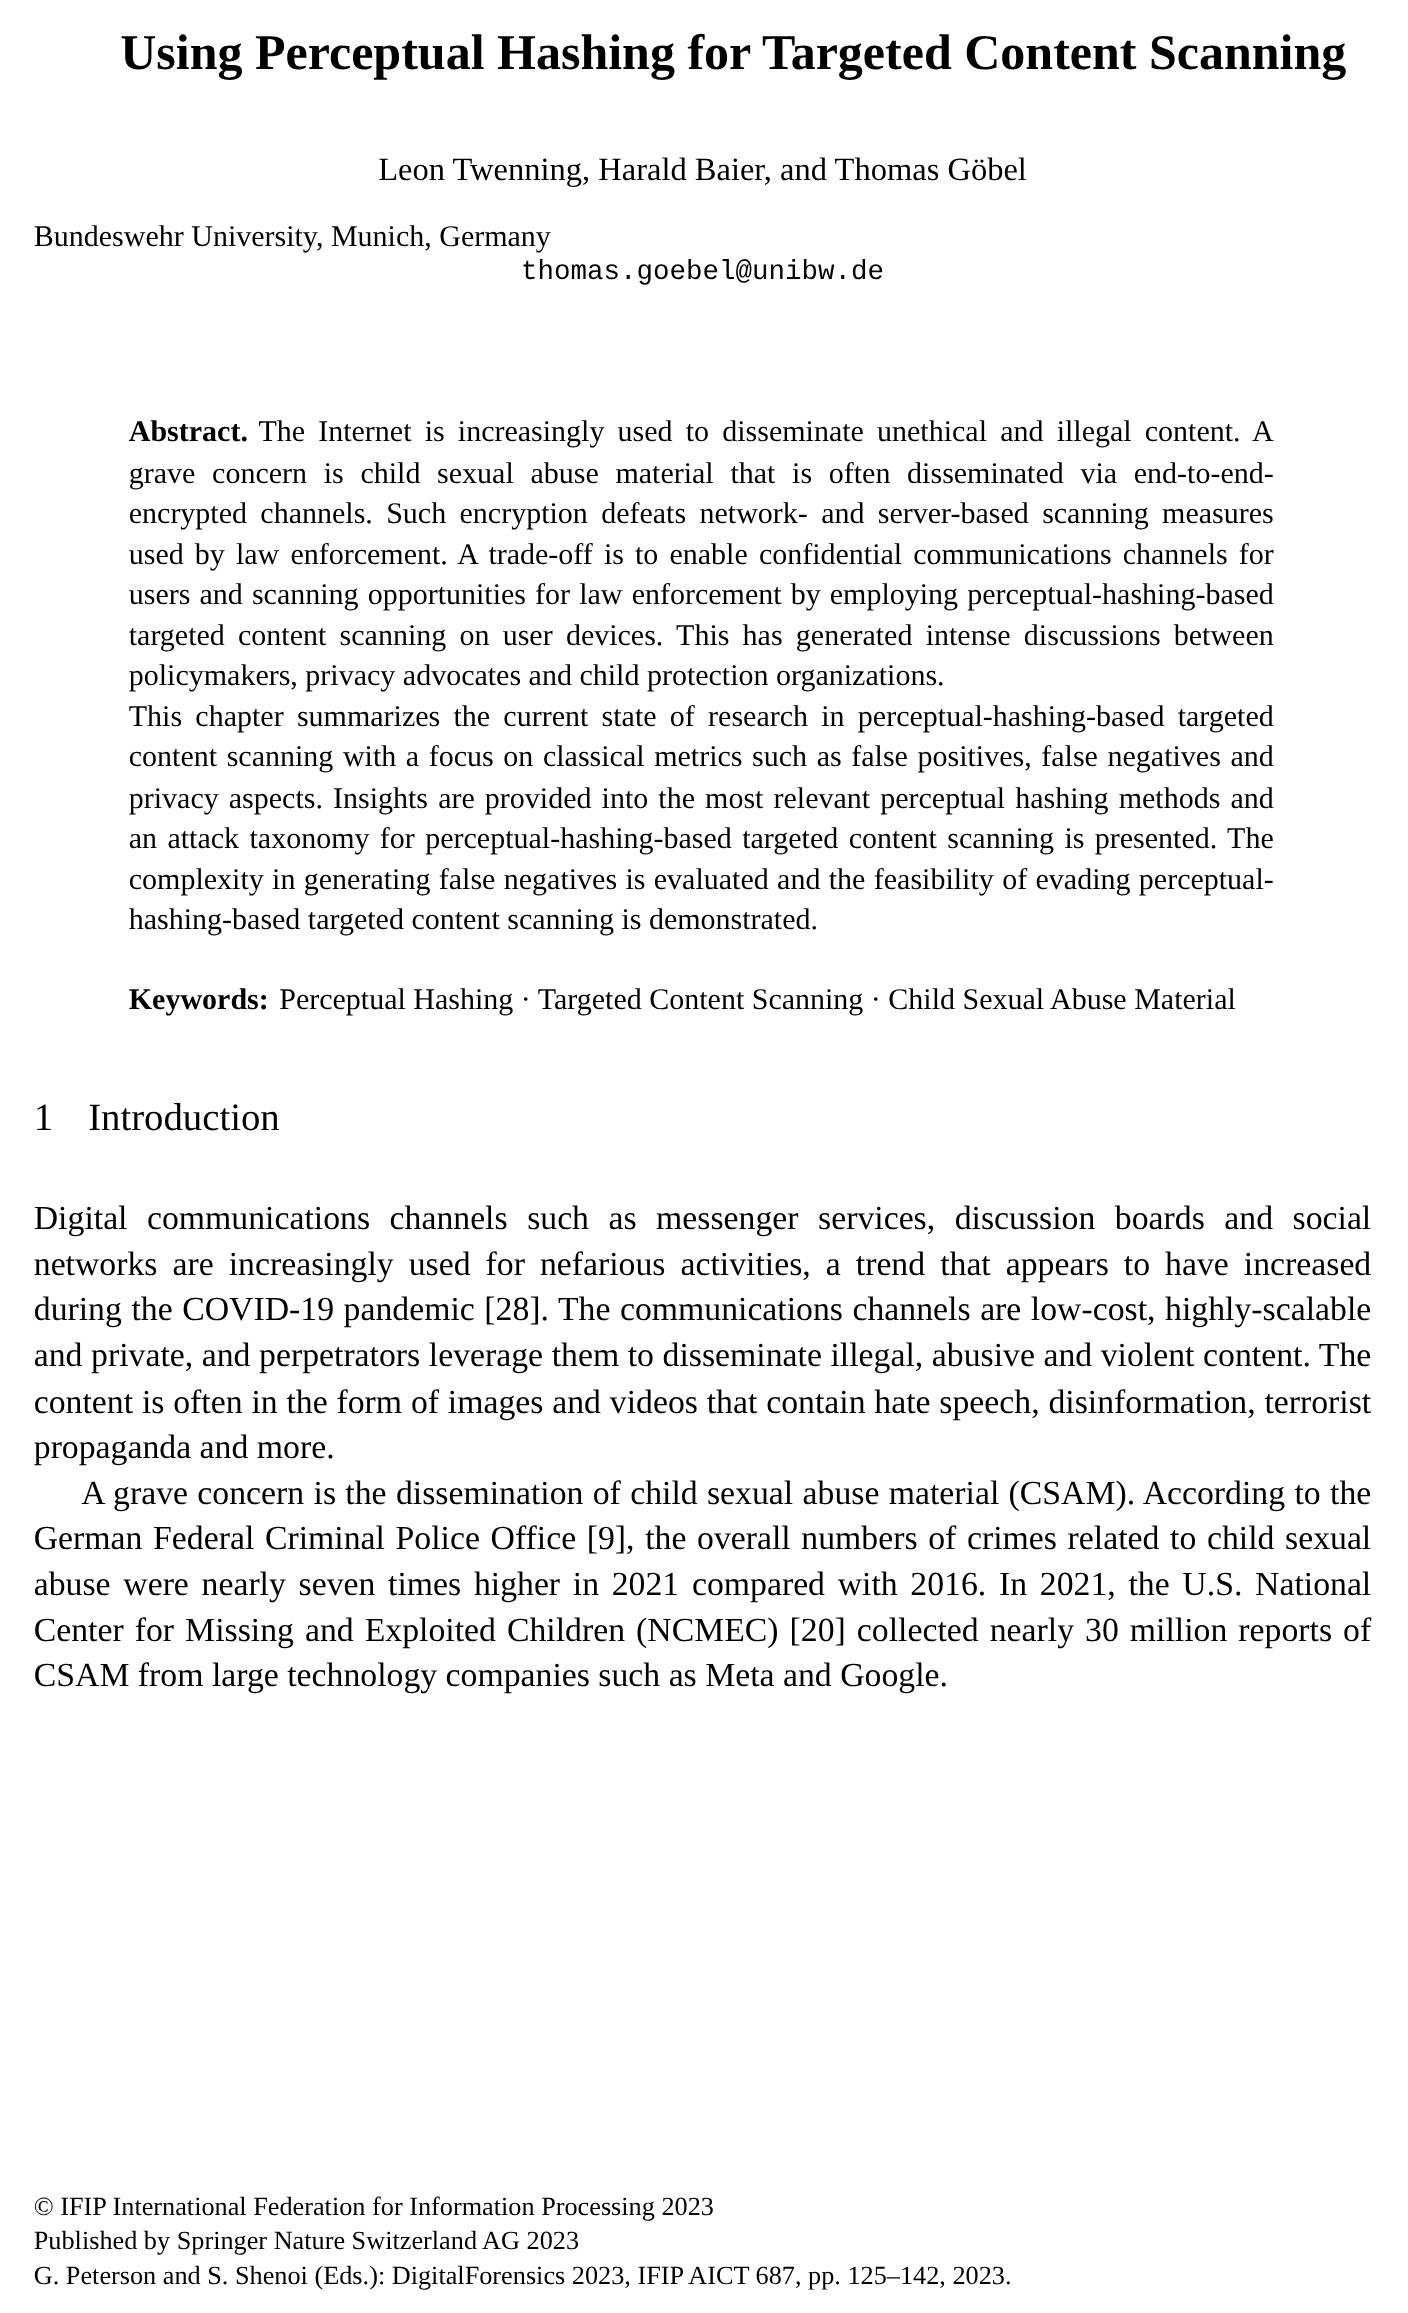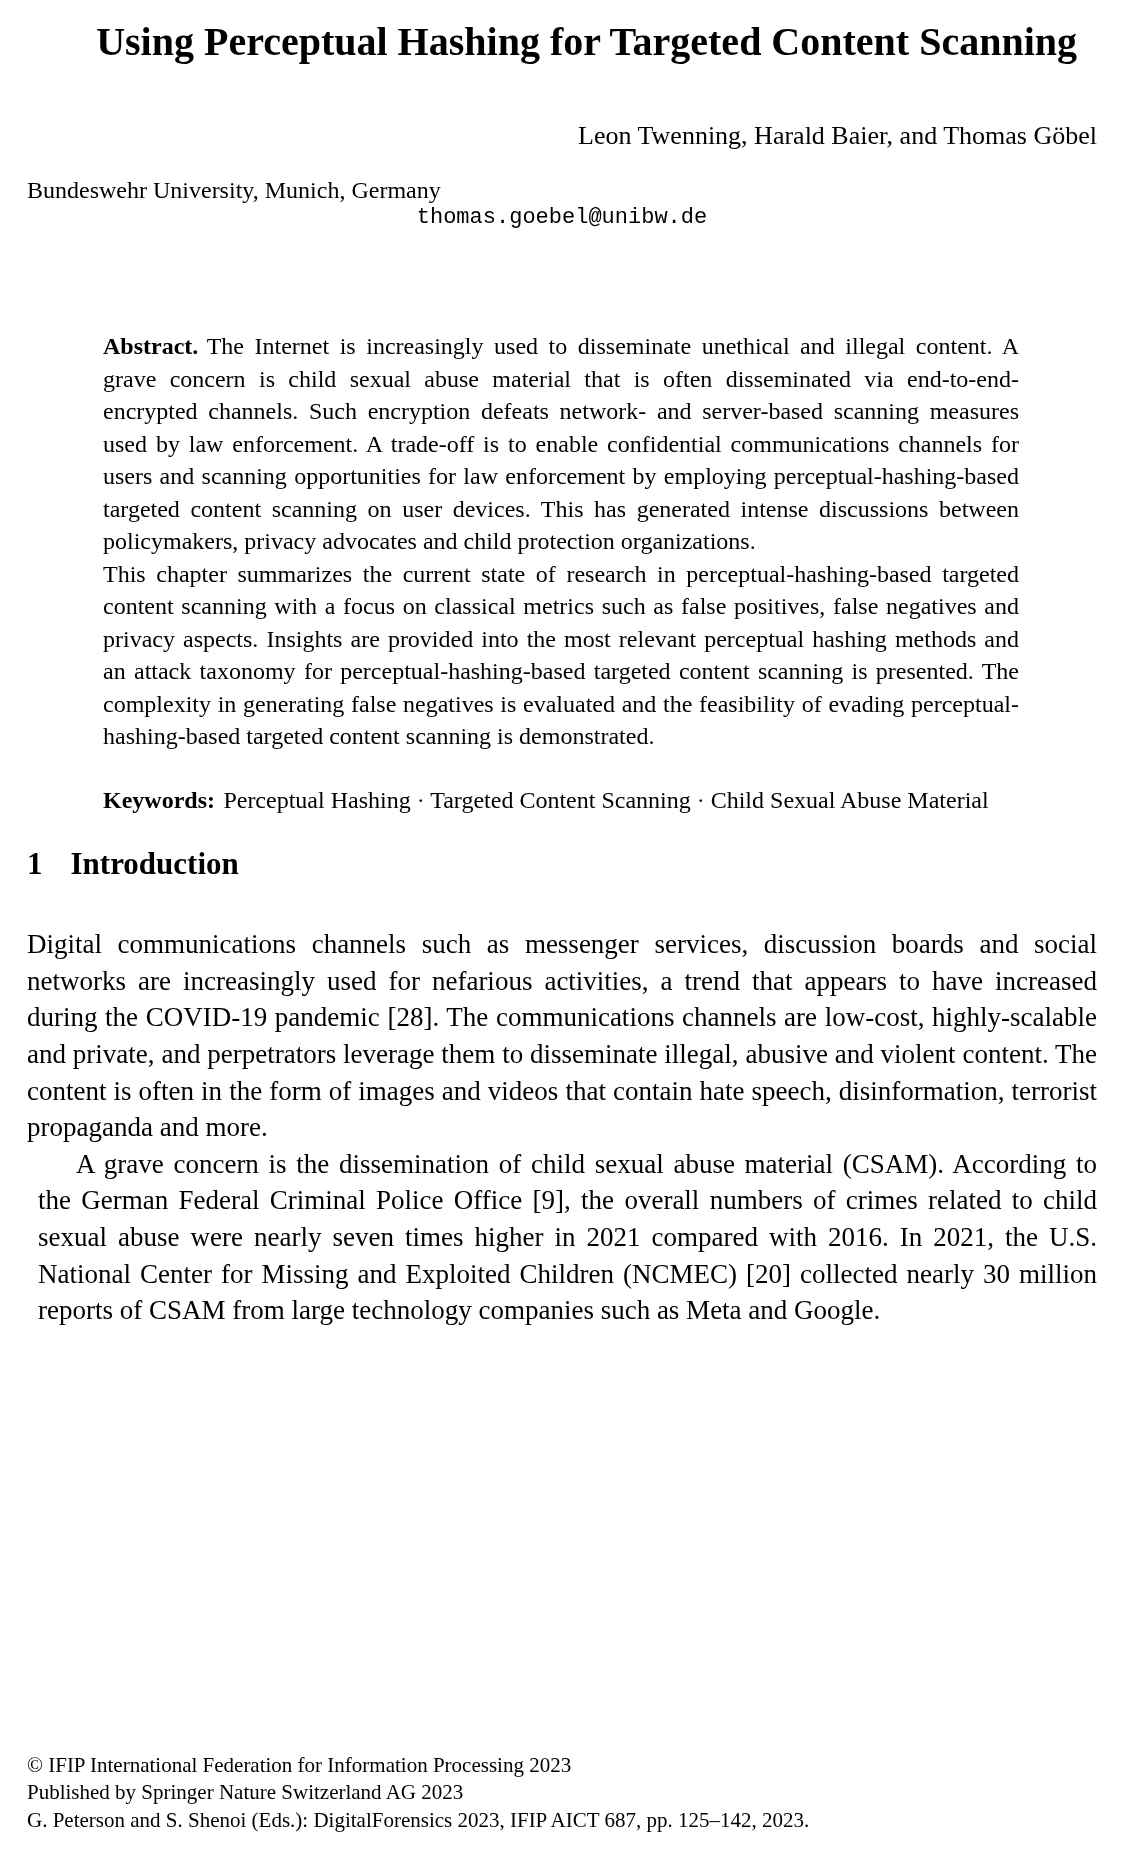--- a/index.html
+++ b/index.html
@@ -19,21 +19,21 @@
   .title {
     font-size: 40px;
     font-weight: bold;
     text-align: right;
     line-height: 1.38;
     margin: 0 20px;
   }
   .authors {
     margin-top: 52px;
     font-size: 26px;
-    text-align: right;
+    text-align: center;
   }
   .affiliation {
     margin-top: 26px;
     font-size: 24px;
     text-align: left;
   }
   .email {
     margin-top: 1px;
     font-size: 22px;
     font-family: "Liberation Mono", "DejaVu Sans Mono", monospace;
@@ -43,32 +43,32 @@
     margin-top: 100px;
     padding: 0 78px 0 76px;
     font-size: 24px;
     line-height: 32.5px;
     text-align: justify;
   }
   .abs-p { margin: 0; }
   .runin { margin-right: 0.35em; }
   .keywords { margin-top: 31px; }
   .section-heading {
-    margin-top: 30px;
+    margin-top: 60px;
     font-size: 31px;
-    font-weight: bold;
+    font-weight: normal;
   }
   .sec-num { margin-right: 28px; }
   .body-p {
     font-size: 27px;
     line-height: 36.6px;
     text-align: justify;
   }
   .body-p.first { margin-top: 44px; }
-  .body-p.indent { text-indent: 38px; margin-left: 11px; }
+  .body-p.indent { text-indent: 38px; }
   .footer {
     position: absolute;
     left: 27px;
     right: 29px;
     bottom: 16px;
     font-size: 21px;
     line-height: 27.5px;
   }
   .doi-link { text-decoration: none; }
 </style>

